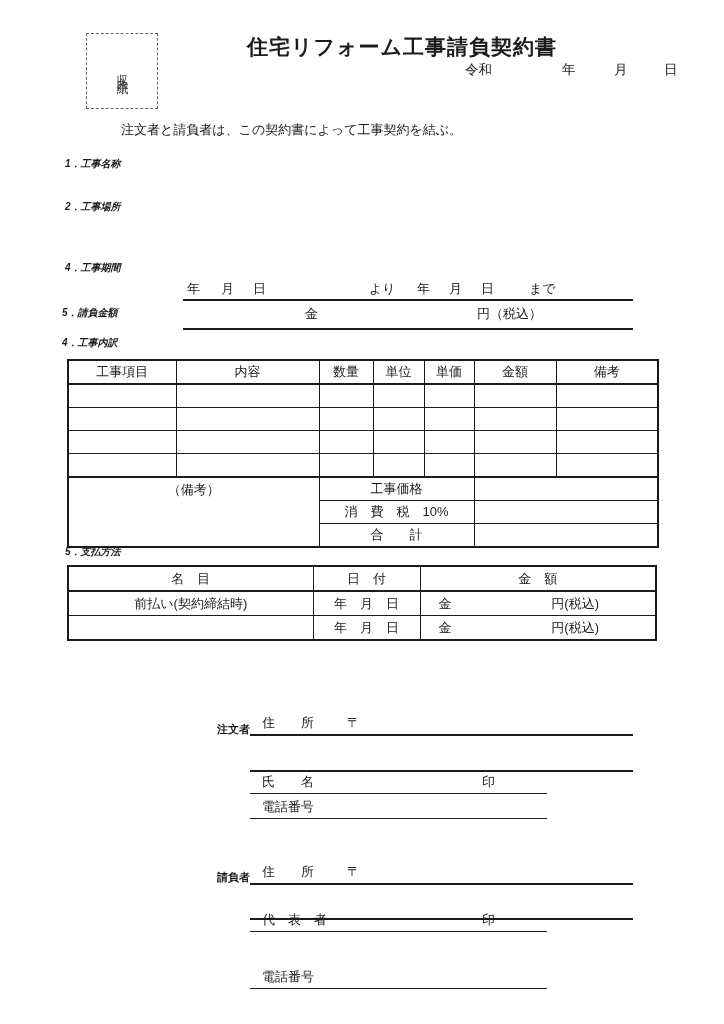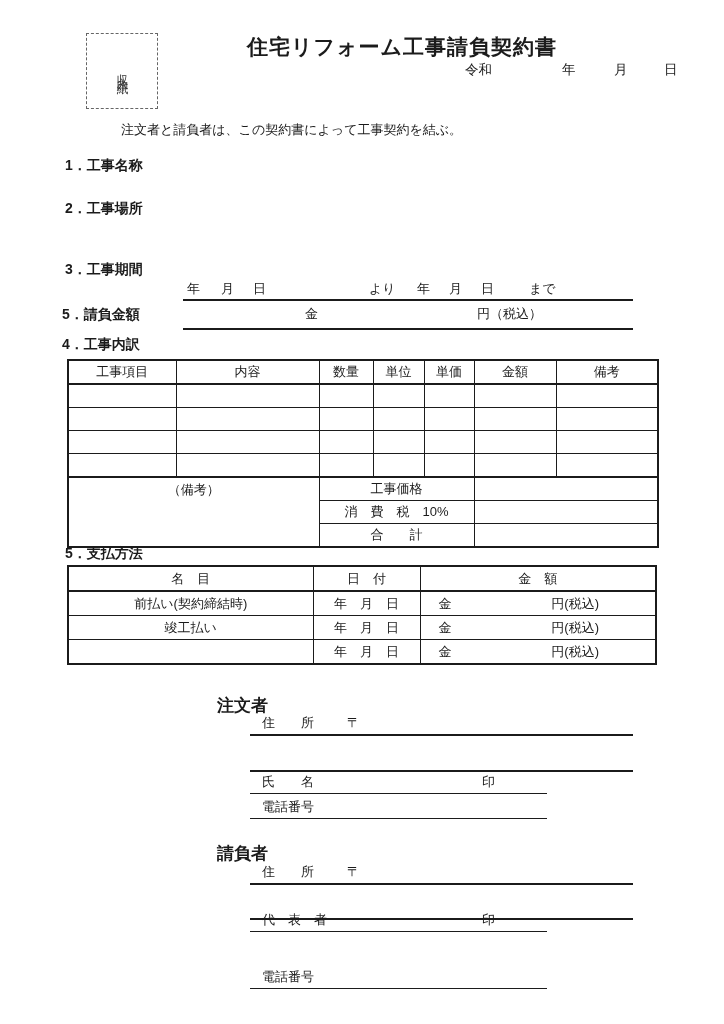--- a/index.html
+++ b/index.html
@@ -14,21 +14,21 @@
            font-size:21px; font-weight:bold; letter-spacing:1px; }
 
   .stamp { left:86px; top:33px; width:70px; height:74px;
            border:1.5px dashed #666; display:flex; align-items:center; justify-content:center; }
   .stamp span { writing-mode:vertical-rl; font-size:11.5px; letter-spacing:3px; color:#333; }
 
   .datebit { top:61px; font-size:13.5px;font-family:Liberation Mono, monospace; }
 
   .intro { left:75px; top:121px; font-size:13px;margin-left:46px; }
 
-  .sec { font-size:14px; font-weight:bold; }
+  .sec { font-size:10px; font-weight:bold;font-style:italic; }
 
   .ptoken { top:280px; font-size:13px; }
   .period-underline { left:183px; top:281px; width:450px; height:18px;
                       border-bottom:2px solid #1b1b1b; }
   .amount-line { left:183px; top:299px; width:450px; height:29px;
                  border-bottom:2px solid #1b1b1b; font-size:13px; }
   .amount-line span { position:absolute; top:6px; }
 
   table { border-collapse:collapse; table-layout:fixed; position:absolute; }
   td, th { border:1px solid #1b1b1b; font-size:13px; font-weight:normal;
@@ -39,21 +39,21 @@
   .t1 td { height:22px; }
   .t1 .sumtop td { border-top:2px solid #1b1b1b;text-align:center; }
   .t1 .remarks { text-align:left; vertical-align:top; padding:3px 6px; }
 
   .t2 { left:67px; top:565px; width:588px; border:2px solid #1b1b1b; }
   .t2 th { height:23px; border-bottom:2px solid #1b1b1b;margin-left:28px; }
   .t2 td { height:23px; }
   .t2 .amt { display:flex; justify-content:space-between;
              padding:0 56px 0 18px; align-items:center; height:23px; }
 
-  .party-heading { font-size:17px; font-weight:bold; }
+  .party-heading { font-size:11px; font-weight:bold;margin-top:28px; }
   .fline { position:absolute; font-size:13px; }
   .fline .lbl { position:absolute; left:12px; bottom:2px; }
   .fline .post { position:absolute; left:97px; bottom:2px; }
   .fline .seal { position:absolute; left:232px; bottom:2px; }
   .long  { left:250px; width:383px; border-bottom:2px solid #1b1b1b;text-align:center; }
   .short { left:250px; width:297px; border-bottom:1.5px solid #1b1b1b; }
 </style>
 </head>
 <body>
 
@@ -67,21 +67,21 @@
 
   <span class="abs datebit" style="left:465px">令和</span>
   <span class="abs datebit" style="left:562px">年</span>
   <span class="abs datebit" style="left:614px">月</span>
   <span class="abs datebit" style="left:664px">日</span>
 
   <div class="abs intro">注文者と請負者は、この契約書によって工事契約を結ぶ。</div>
 
   <div class="abs sec" style="left:65px;top:157px">1．工事名称</div>
   <div class="abs sec" style="left:65px;top:200px">2．工事場所</div>
-  <div class="abs sec" style="left:65px;top:261px">3．工事期間</div>
+  <div class="abs sec" style="left:65px;top:261px">4．工事期間</div>
 
   <span class="abs ptoken" style="left:187px">年</span>
   <span class="abs ptoken" style="left:221px">月</span>
   <span class="abs ptoken" style="left:253px">日</span>
   <span class="abs ptoken" style="left:369px">より</span>
   <span class="abs ptoken" style="left:417px">年</span>
   <span class="abs ptoken" style="left:449px">月</span>
   <span class="abs ptoken" style="left:481px">日</span>
   <span class="abs ptoken" style="left:529px">まで</span>
   <div class="abs period-underline"></div>
@@ -184,39 +184,29 @@
       <td>前払い(契約締結時)</td>
       <td>年　月　日</td>
       <td>
         <div class="amt">
           <span>金</span>
           <span>円(税込)</span>
         </div>
       </td>
     </tr>
     <tr>
-      <td>竣工払い</td>
+      <td></td>
       <td>年　月　日</td>
       <td>
         <div class="amt">
           <span>金</span>
           <span>円(税込)</span>
         </div>
       </td>
     </tr>
-    <tr>
-      <td></td>
-      <td>年　月　日</td>
-      <td>
-        <div class="amt">
-          <span>金</span>
-          <span>円(税込)</span>
-        </div>
-      </td>
-    </tr>
   </tbody>
     </table>
 
   <div class="abs party-heading" style="left:217px;top:694px">注文者</div>
   <div class="fline long" style="top:714px;height:20px">
     <span class="lbl">住　　所</span>
     <span class="post">〒</span>
   </div>
   <div class="fline long" style="top:752px;height:18px"></div>
   <div class="fline short" style="top:775px;height:18px">

